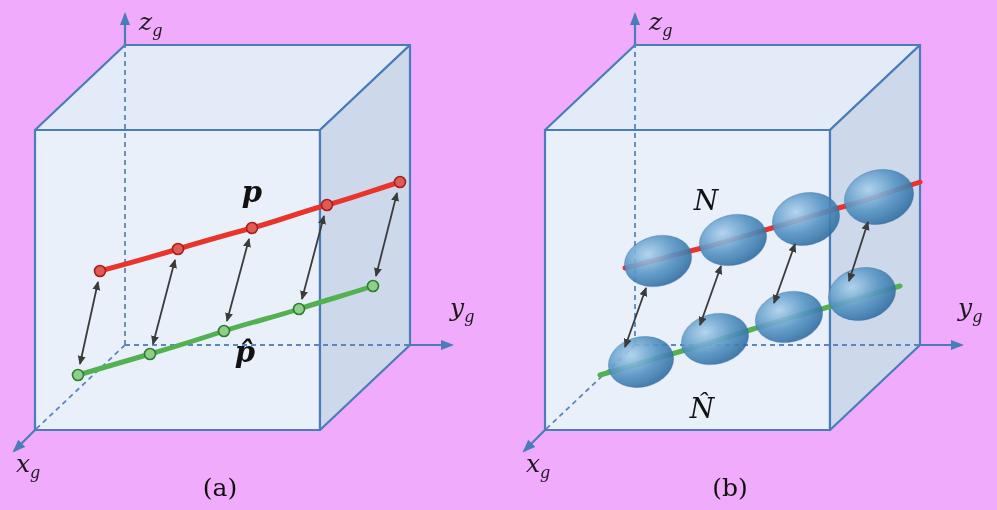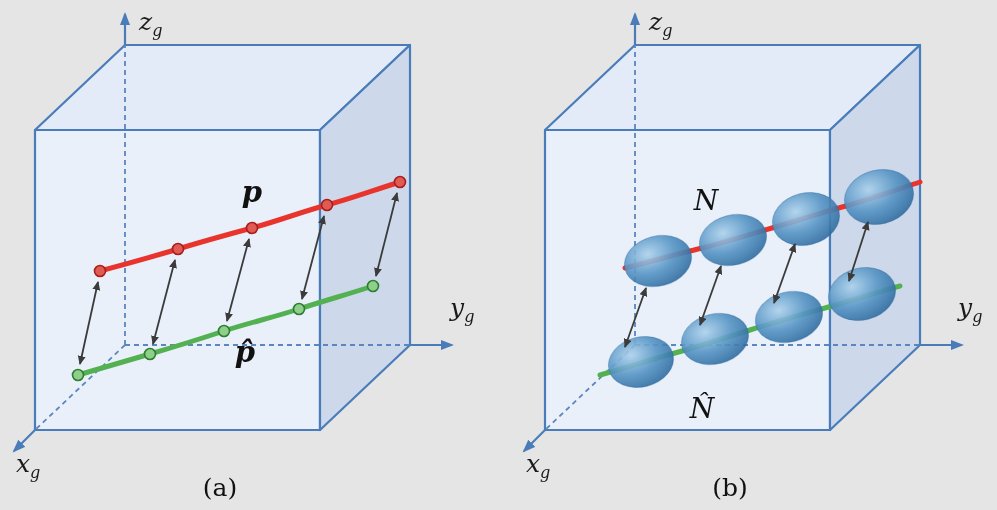--- a/index.html
+++ b/index.html
@@ -1,16 +1,16 @@
 <!DOCTYPE html>
 <html><head>
 <meta charset="utf-8">
 <style>
   html, body { margin: 0; padding: 0; background: #ffffff; }
-  .stage { width: 997px; height: 510px; position: relative; background: #e5e5e5; }
+  .stage { width: 997px; height: 510px; position: relative; background: #f0abfc; }
 
   .face { stroke: #4a7cba; stroke-width: 2.2; stroke-linejoin: round; }
   .face-front { fill: #e9f0fa; }
   .face-top   { fill: #e2ebf7; }
   .face-side  { fill: #cdd9ea; }
 
   .hidden-edge { stroke: #5b86bf; stroke-width: 1.8; stroke-dasharray: 5 4; fill: none; }
   .axis-line   { stroke: #4a7cba; stroke-width: 2.2; fill: none; }
 
   .curve { fill: none; stroke-width: 5; stroke-linecap: round; }

